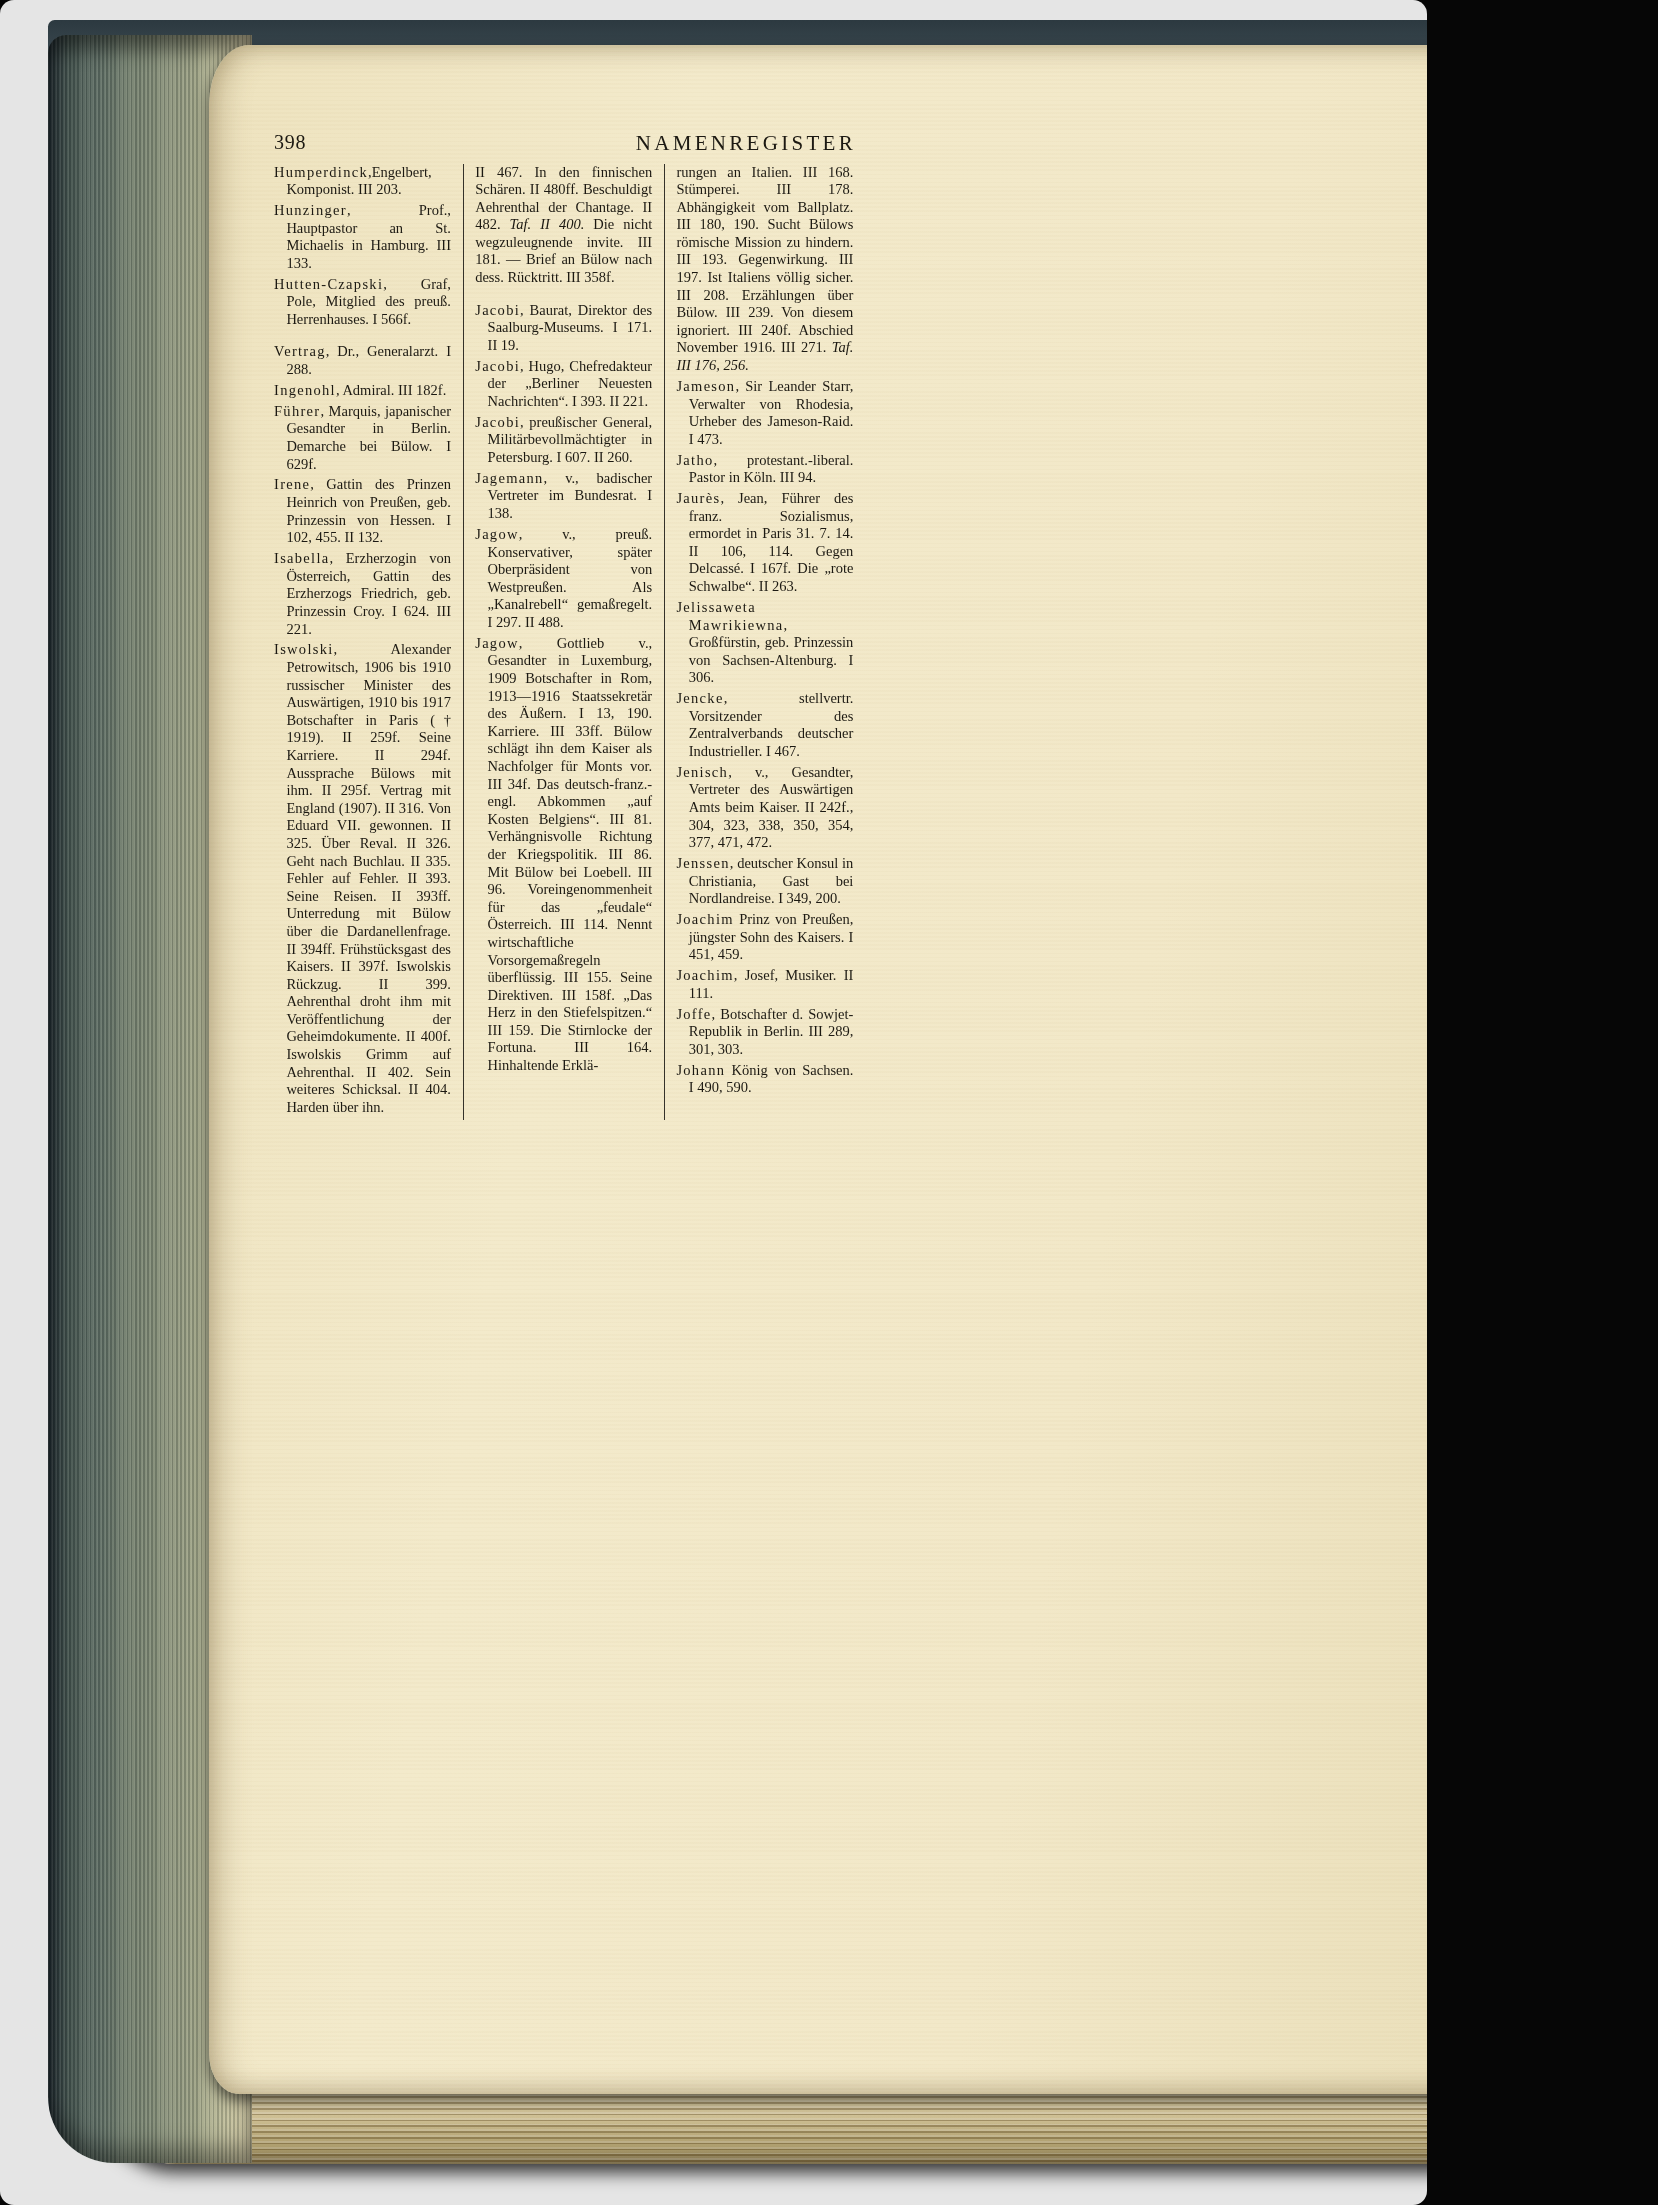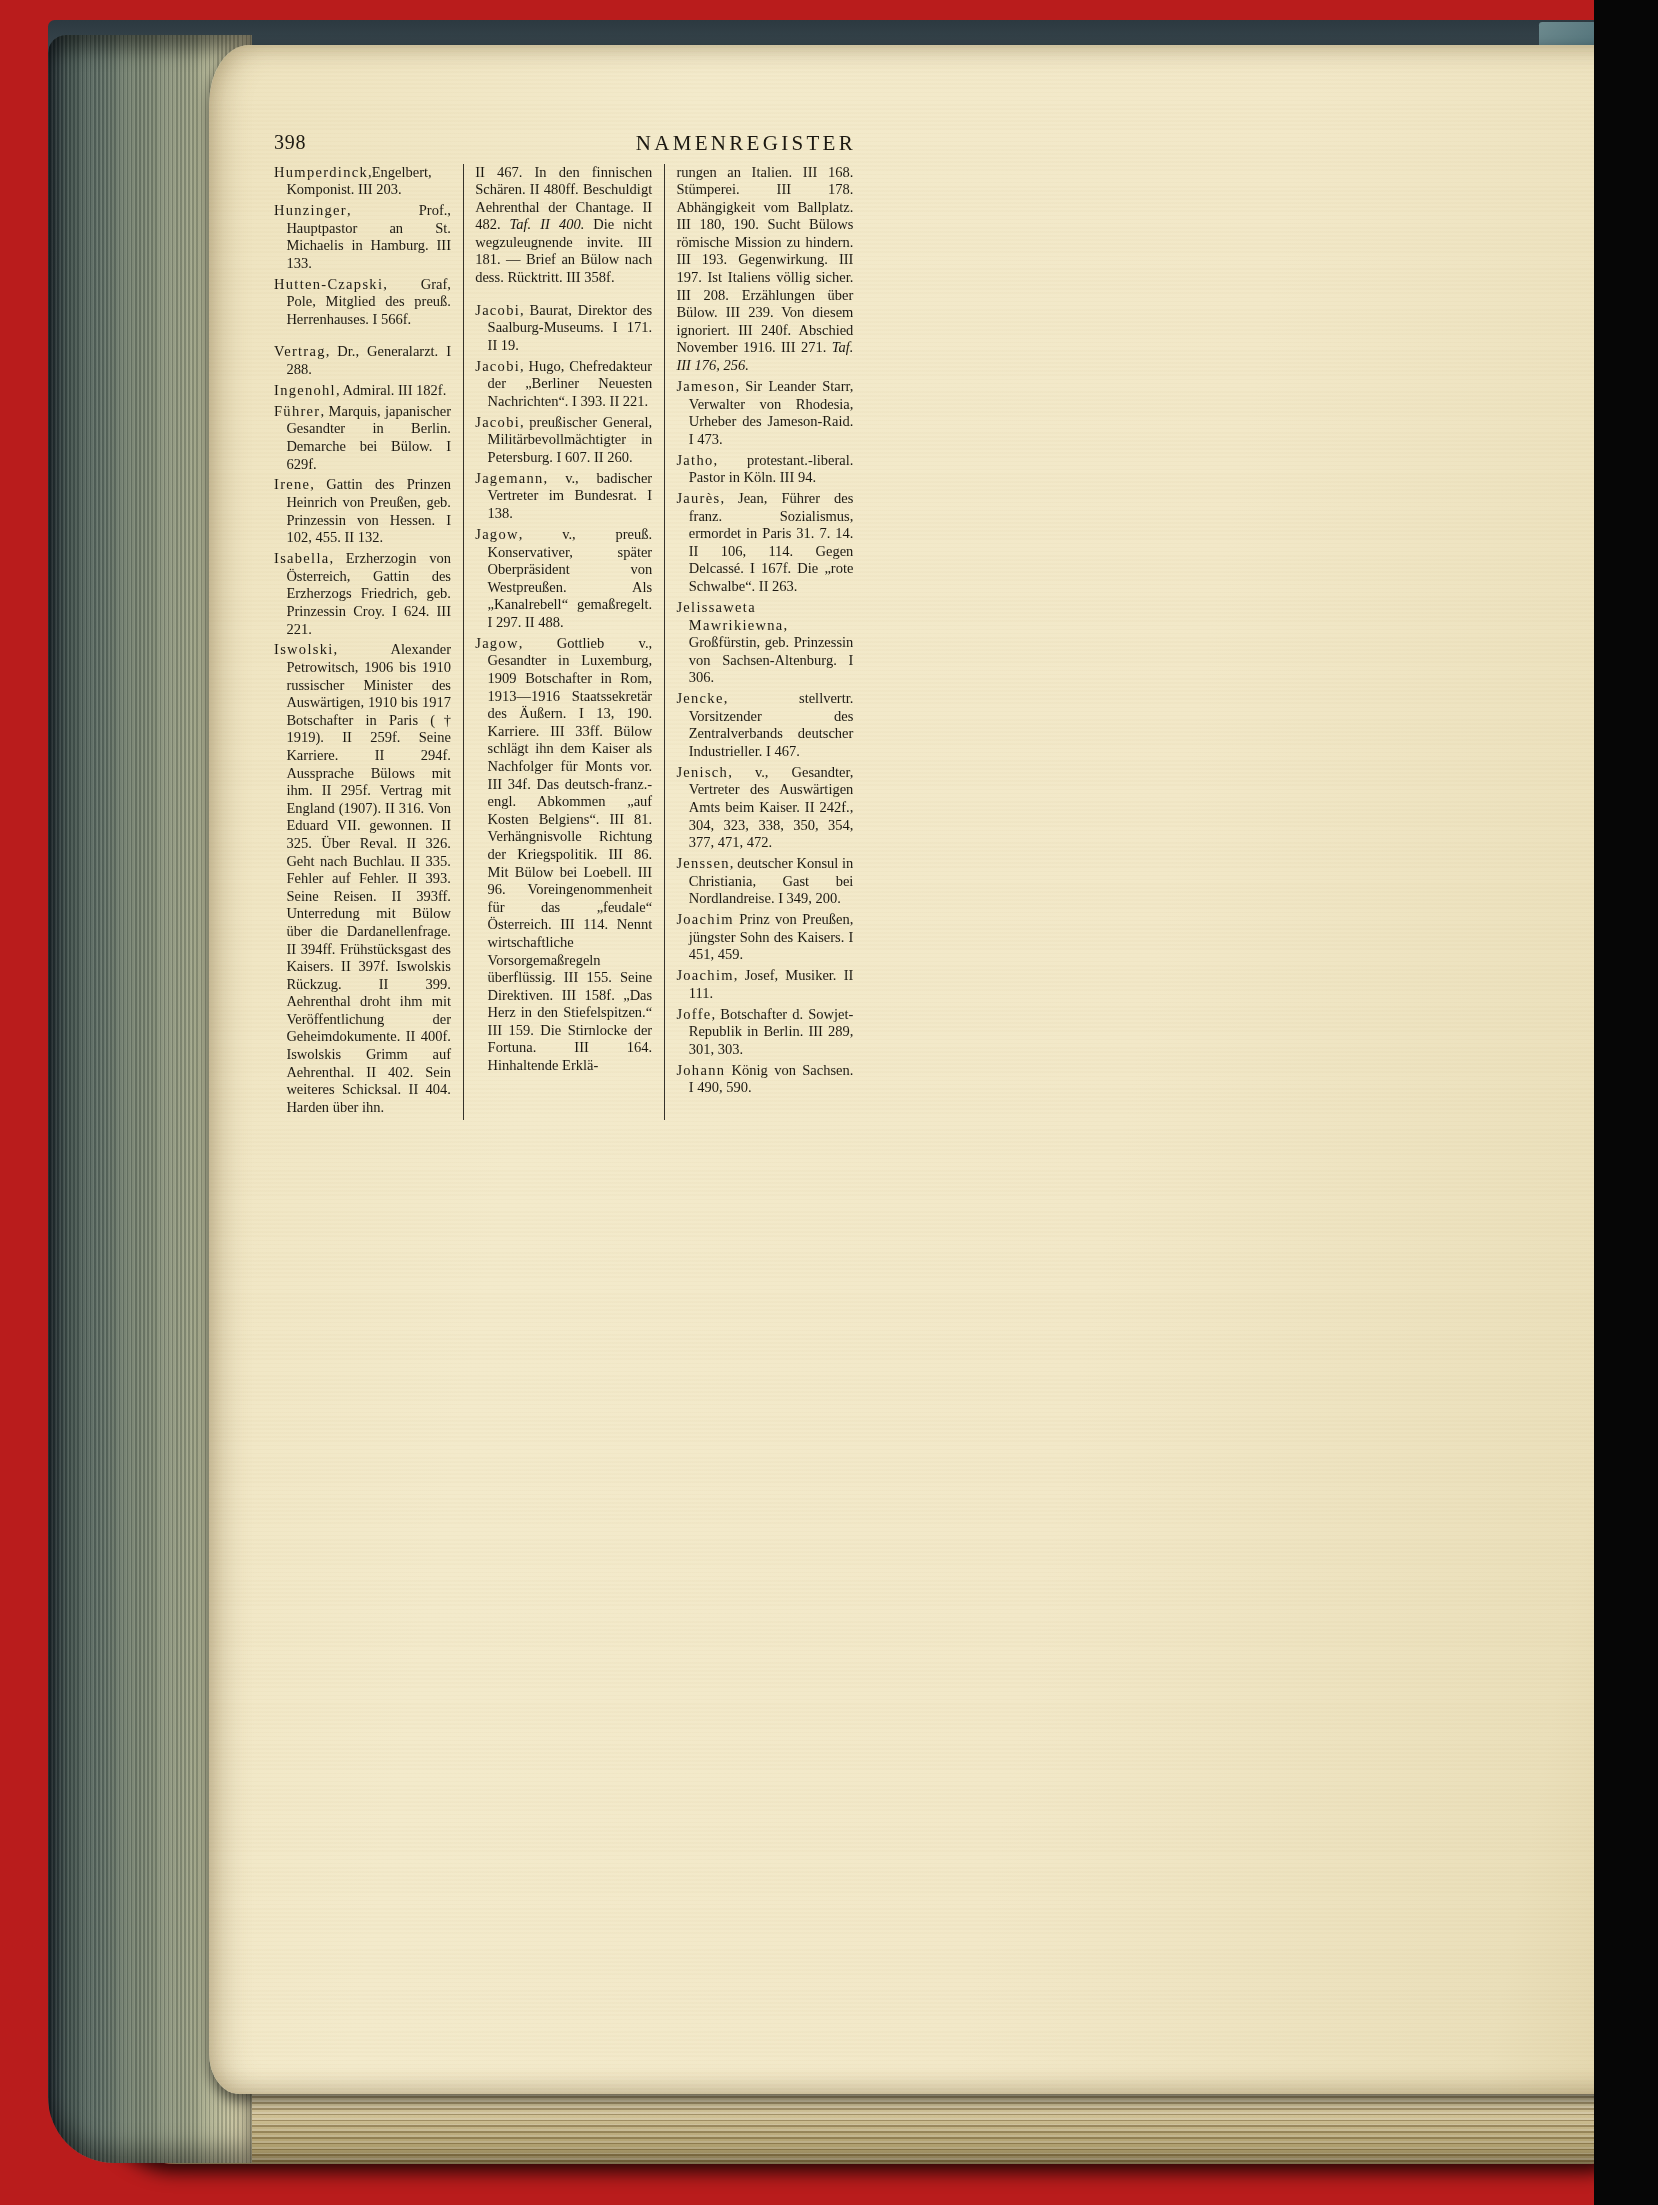--- a/index.html
+++ b/index.html
@@ -2,25 +2,26 @@
 <html lang="de" style="font-size:13.3px"><head>
 <meta charset="utf-8">
 <style>
   html, body {
     margin: 0;
     padding: 0;
     background: #060606;
   }
   .stage {
     position: relative;
-    width: 1594px;
+    width: 1427px;
     height: 2205px;
-    background: #b91c1c;
+    background: #e5e5e5;
     overflow: hidden;
     font-family: "Liberation Serif", "DejaVu Serif", serif;
+    border-radius: 14px;
   }
 
   
   .cover-top {
     position: absolute;
     left: 48px;
     top: 20px;
     width: 1596px;
     height: 60px;
     background: linear-gradient(180deg, #2c3940 0%, #39474e 55%, #31414a 100%);

